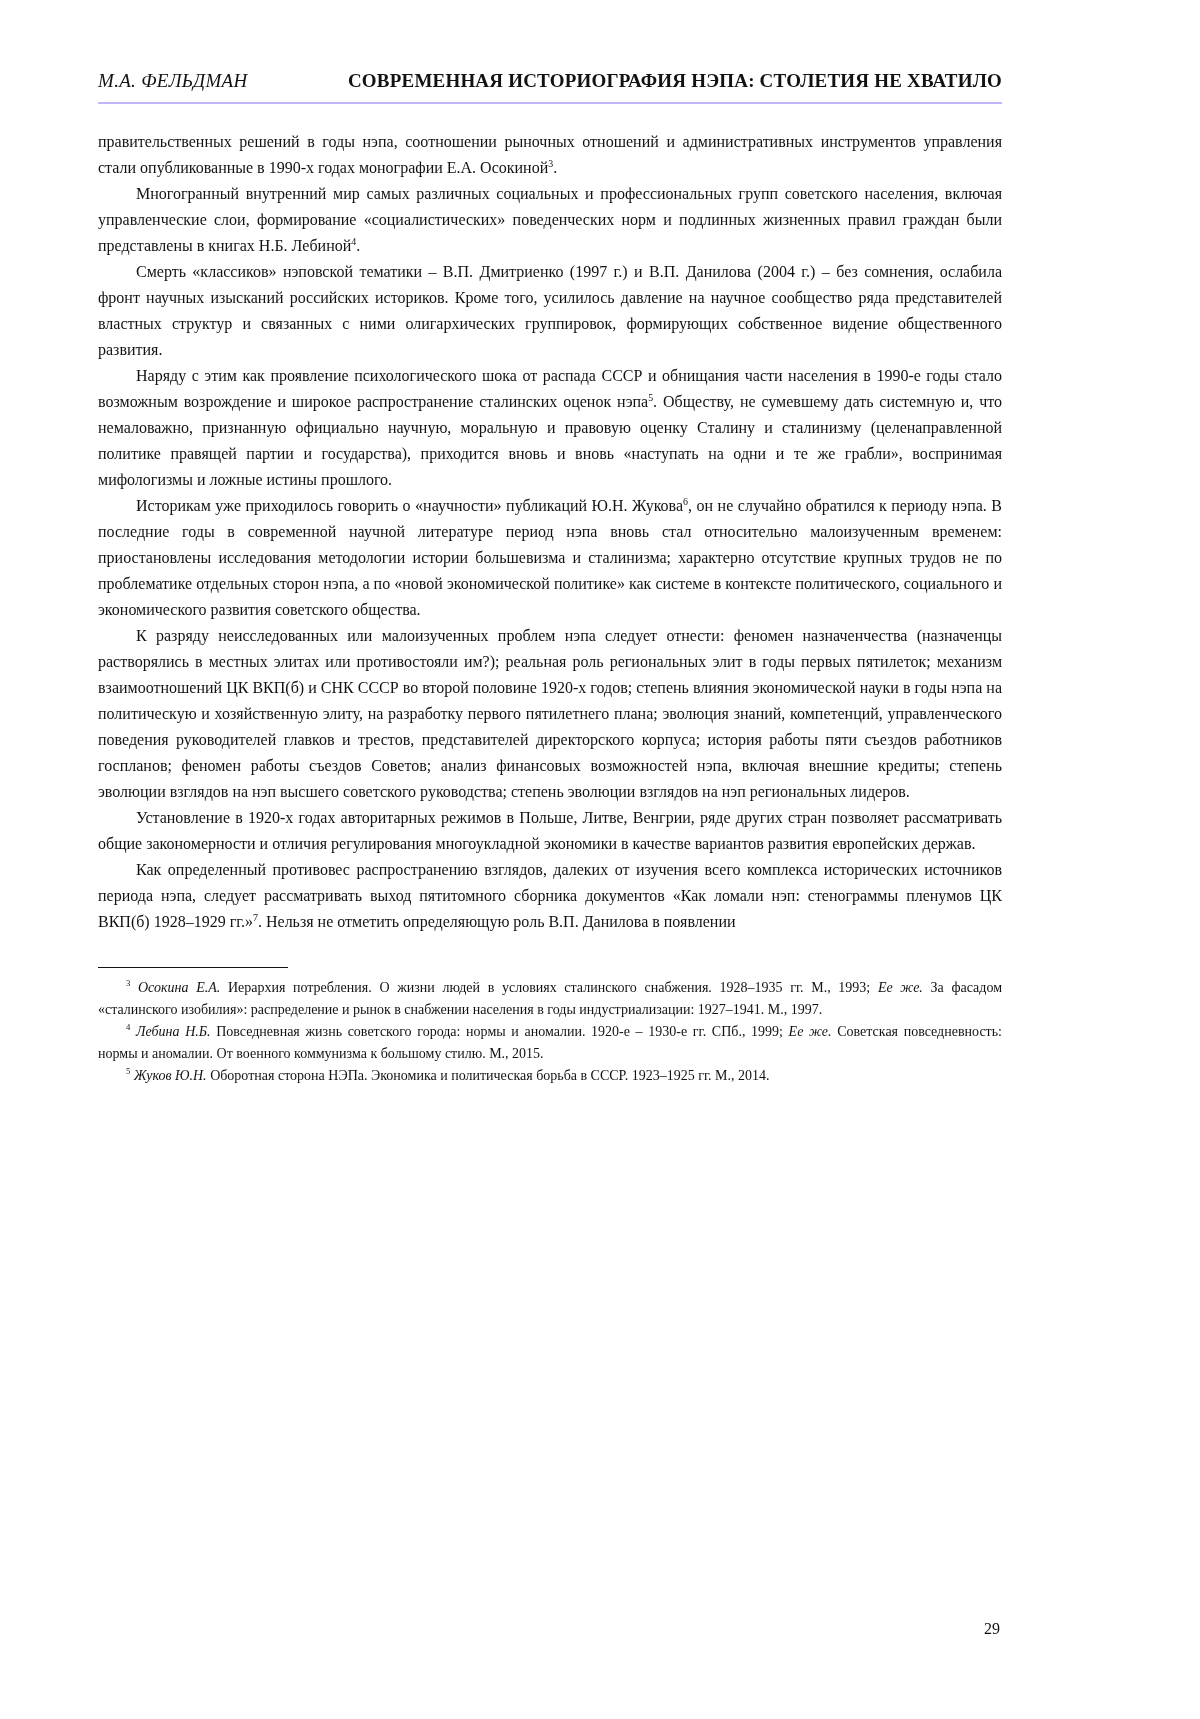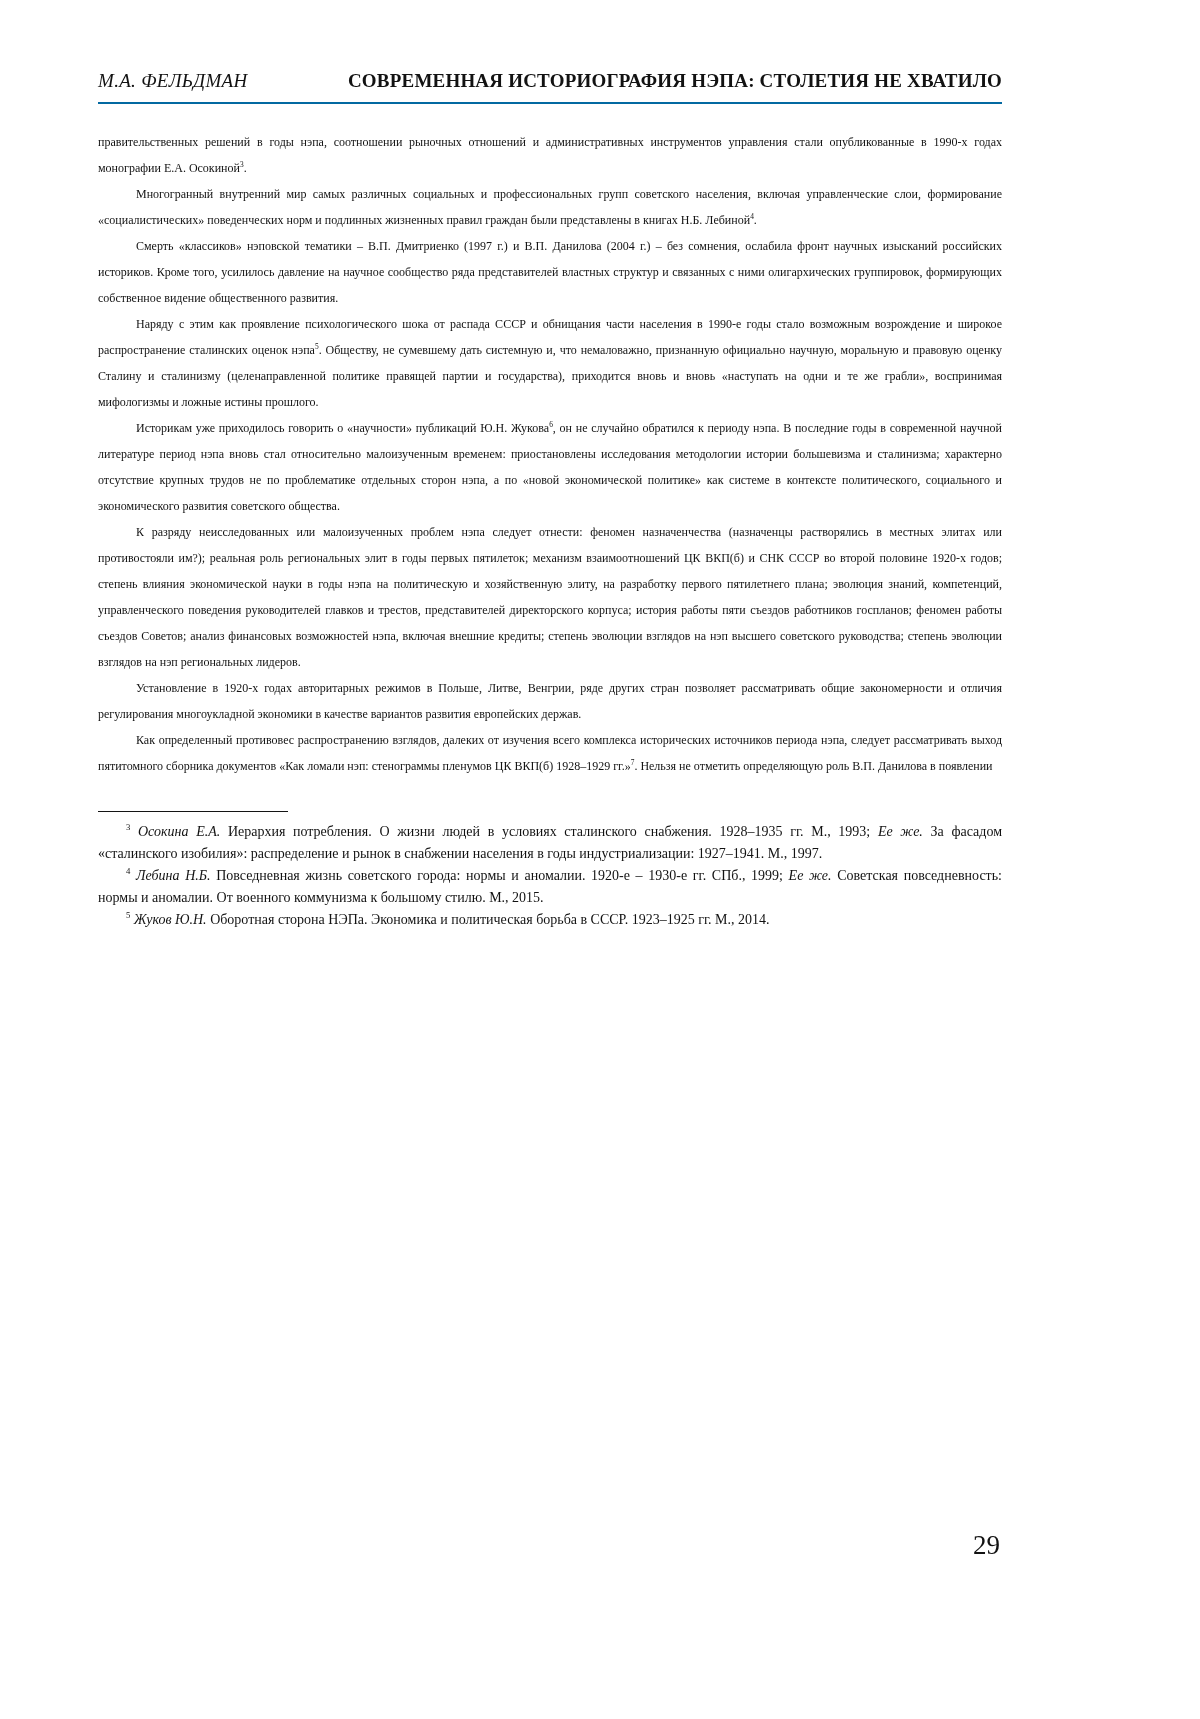--- a/index.html
+++ b/index.html
@@ -21,35 +21,35 @@
     left: 98px;
     top: 70px;
     width: 904px;
   }
   .running-header {
     display: flex;
     justify-content: space-between;
     align-items: baseline;
     font-size: 19px;
     padding-bottom: 10px;
-    border-bottom: 2px solid #0369a1;
+    border-bottom: 2px solid #c4b5fd;
     white-space: nowrap;
   }
   .running-header .author {
     font-style: italic;
     letter-spacing: 0.3px;
   }
   .running-header .title {
     font-weight: bold;
     letter-spacing: 0.2px;
     margin-left: 17px;
   }
   .body-text {
     margin-top: 25px;
-    font-size: 12px;
+    font-size: 16px;
     line-height: 26px;
     text-align: justify;
   }
   .para { margin: 0; }
   .para.indent { text-indent: 38px; }
   sup {
     font-size: 0.62em;
     line-height: 0;
     vertical-align: super;
   }
@@ -62,23 +62,23 @@
   .footnotes {
     margin-top: 9px;
     font-size: 14px;
     line-height: 22px;
     text-align: justify;
   }
   .footnote { margin: 0; text-indent: 28px; }
   .it { font-style: italic; }
   .page-number {
     position: absolute;
-    top: 1530px;
+    top: 1620px;
     right: 200px;
-    font-size: 27px;
+    font-size: 16px;
   }
 </style>
 </head>
 <body>
 
 <div class="sheet">
   <div class="content">
 
     <div class="running-header">
       <span class="author">М.А. ФЕЛЬДМАН</span>

